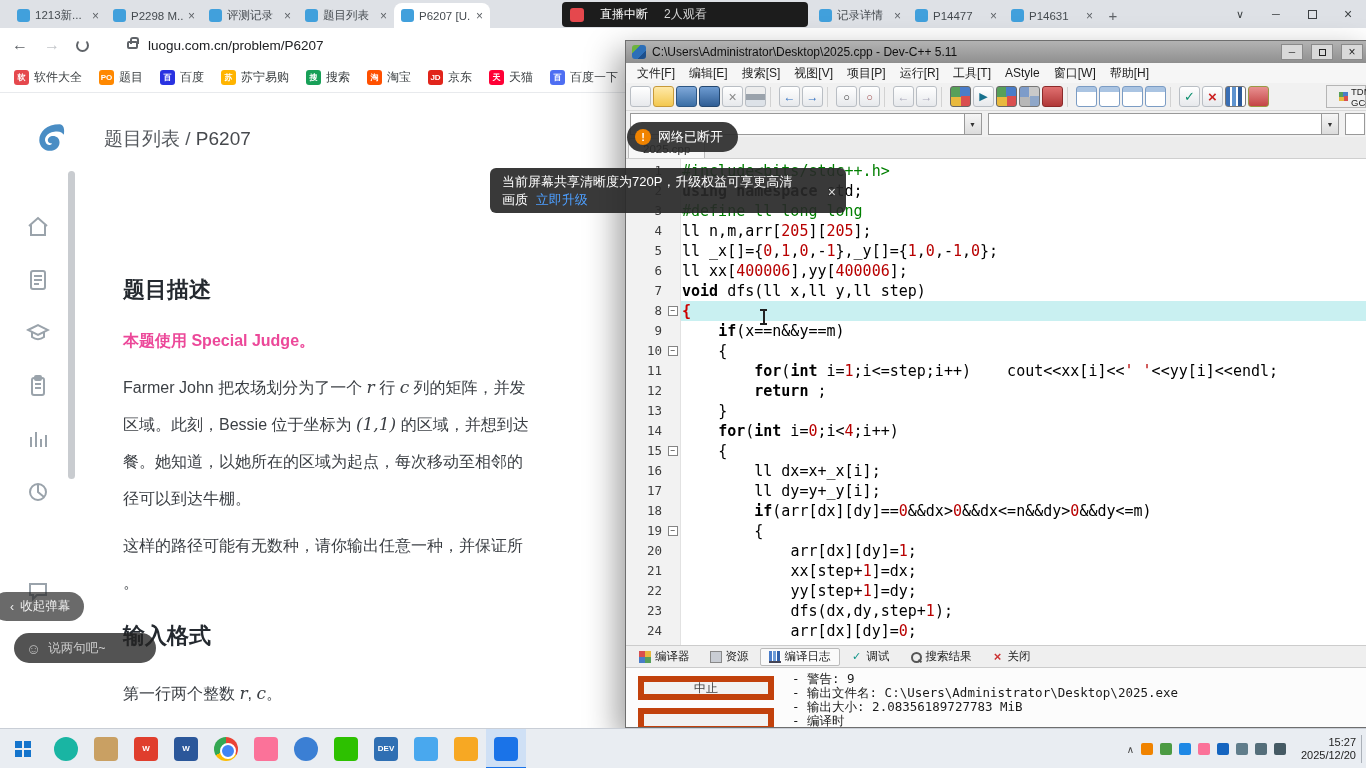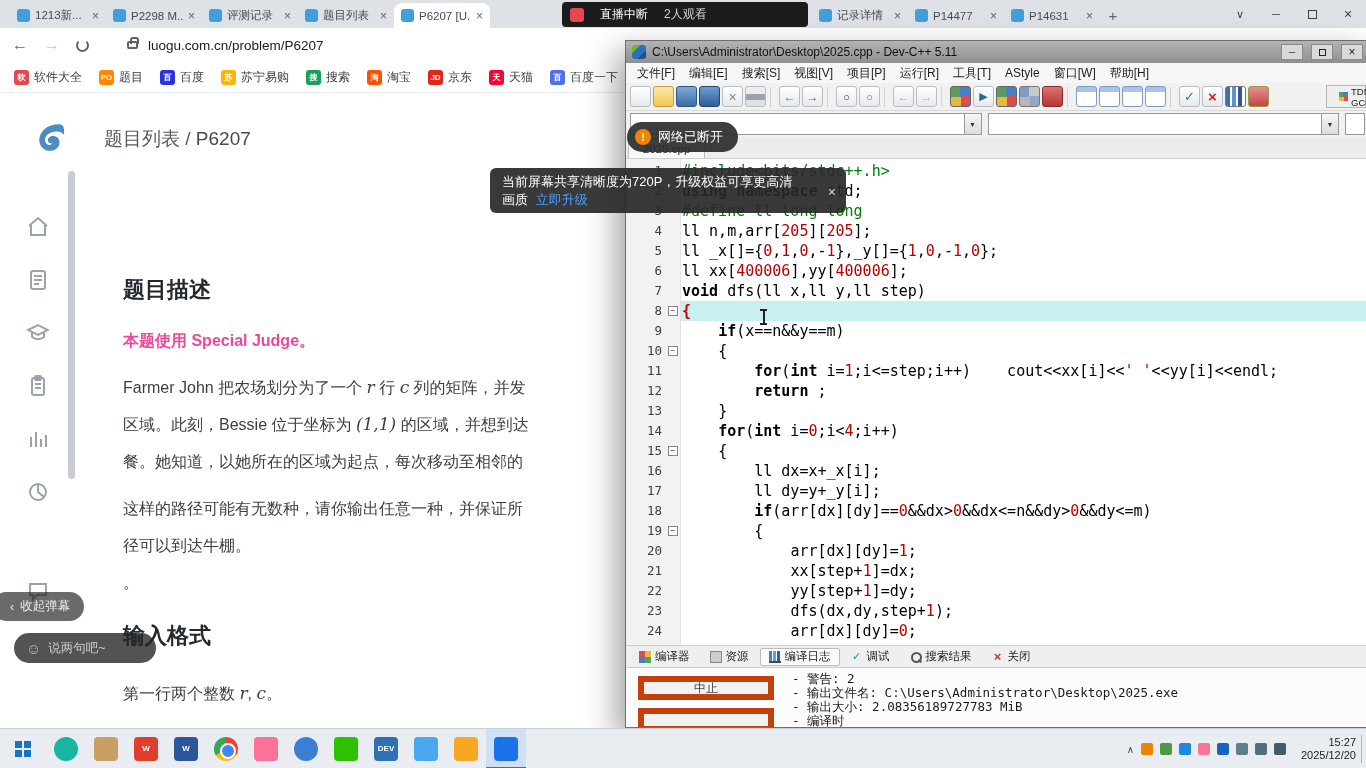--- a/index.html
+++ b/index.html
@@ -357,22 +357,22 @@
       <span class="sic last"><svg width="24" height="24" viewBox="0 0 24 24" fill="none" stroke="#9aa3ab" stroke-width="2">
             <path d="M4 5 h16 v11 h-9 l-4 4 v-4 h-3 z"></path>
           </svg></span>
     </div>
     <div class="lg-main">
         <div class="lg-h2">题目描述</div>
         <div class="lg-pbold">本题使用 Special Judge。</div>
         <div class="lg-p">Farmer John 把农场划分为了一个 <i class="math">r</i> 行 <i class="math">c</i> 列的矩阵，并发</div>
         <div class="lg-p">区域。此刻，Bessie 位于坐标为 <i class="math">(1,1)</i> 的区域，并想到达</div>
         <div class="lg-p">餐。她知道，以她所在的区域为起点，每次移动至相邻的</div>
+        <div class="lg-p">径可以到达牛棚。</div>
         <div class="lg-p gap">这样的路径可能有无数种，请你输出任意一种，并保证所</div>
-        <div class="lg-p">径可以到达牛棚。</div>
         <div class="lg-p">。</div>
         <div class="lg-h2 mt">输入格式</div>
         <div class="lg-p">第一行两个整数 <i class="math">r</i>, <i class="math">c</i>。</div>
         <div class="lg-p gap">接下来 <i class="math">r</i> 行，每行 <i class="math">c</i> 个字符，表示 Bessie 能否通过相应</div>
         <div class="lg-p"> 或 。</div>
       </div>
   </div>
 </div>
 
 <div class="devcpp">
@@ -527,21 +527,21 @@
       <div class="ptab">
         <span class="pticon pticon-close-x"></span>
         <span>关闭</span>
       </div>
     </div>
   <div class="dc-log">
     <div class="dc-log-left">
       <div class="dc-btn">中止</div>
       <div class="dc-btn"></div>
     </div>
-    <div class="dc-log-right"><div>- 警告: 2</div><div>- 输出文件名: C:\Users\Administrator\Desktop\2025.exe</div><div>- 输出大小: 2.08356189727783 MiB</div><div>- 编译时</div></div>
+    <div class="dc-log-right"><div>- 警告: 9</div><div>- 输出文件名: C:\Users\Administrator\Desktop\2025.exe</div><div>- 输出大小: 2.08356189727783 MiB</div><div>- 编译时</div></div>
   </div>
 </div>
 
 <div class="live-pill">
   <span class="live-ico"></span>
   <span>直播中断</span>
   <span class="v">2人观看</span>
 </div>
 <div class="net-pill">
   <span class="net-ico">!</span>

